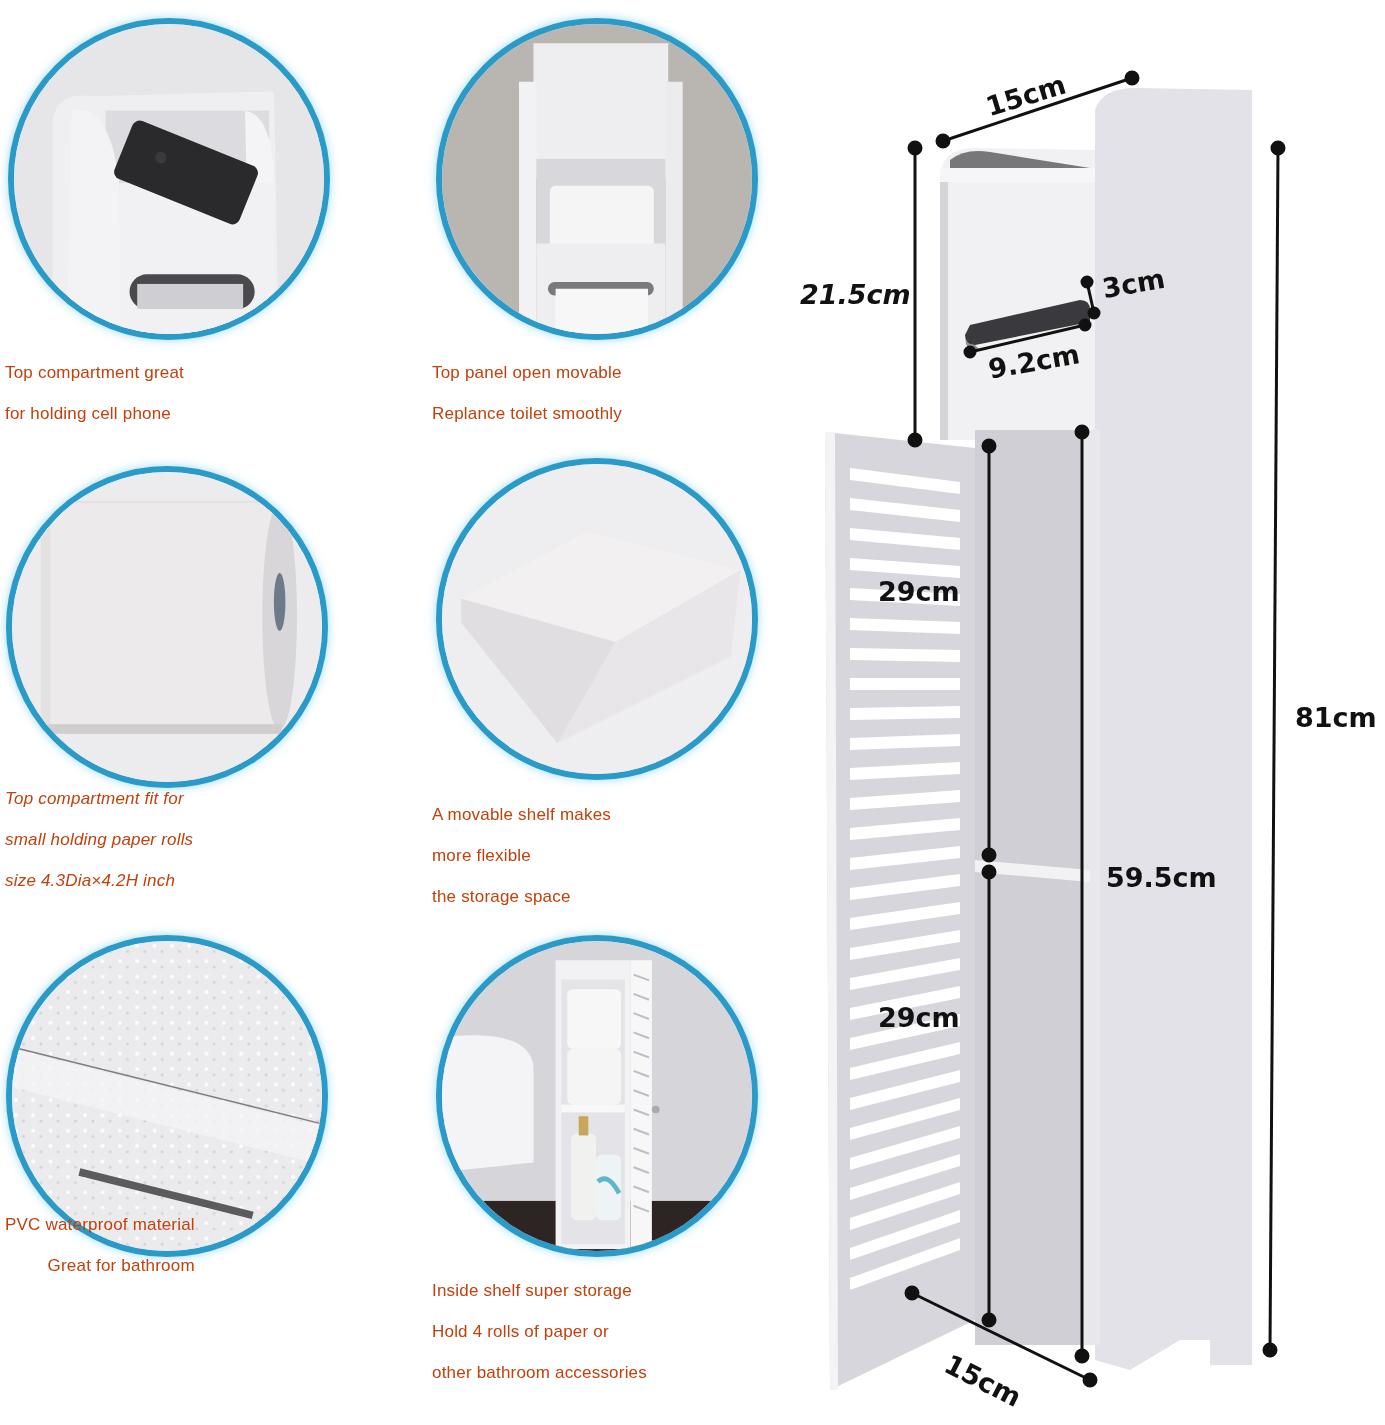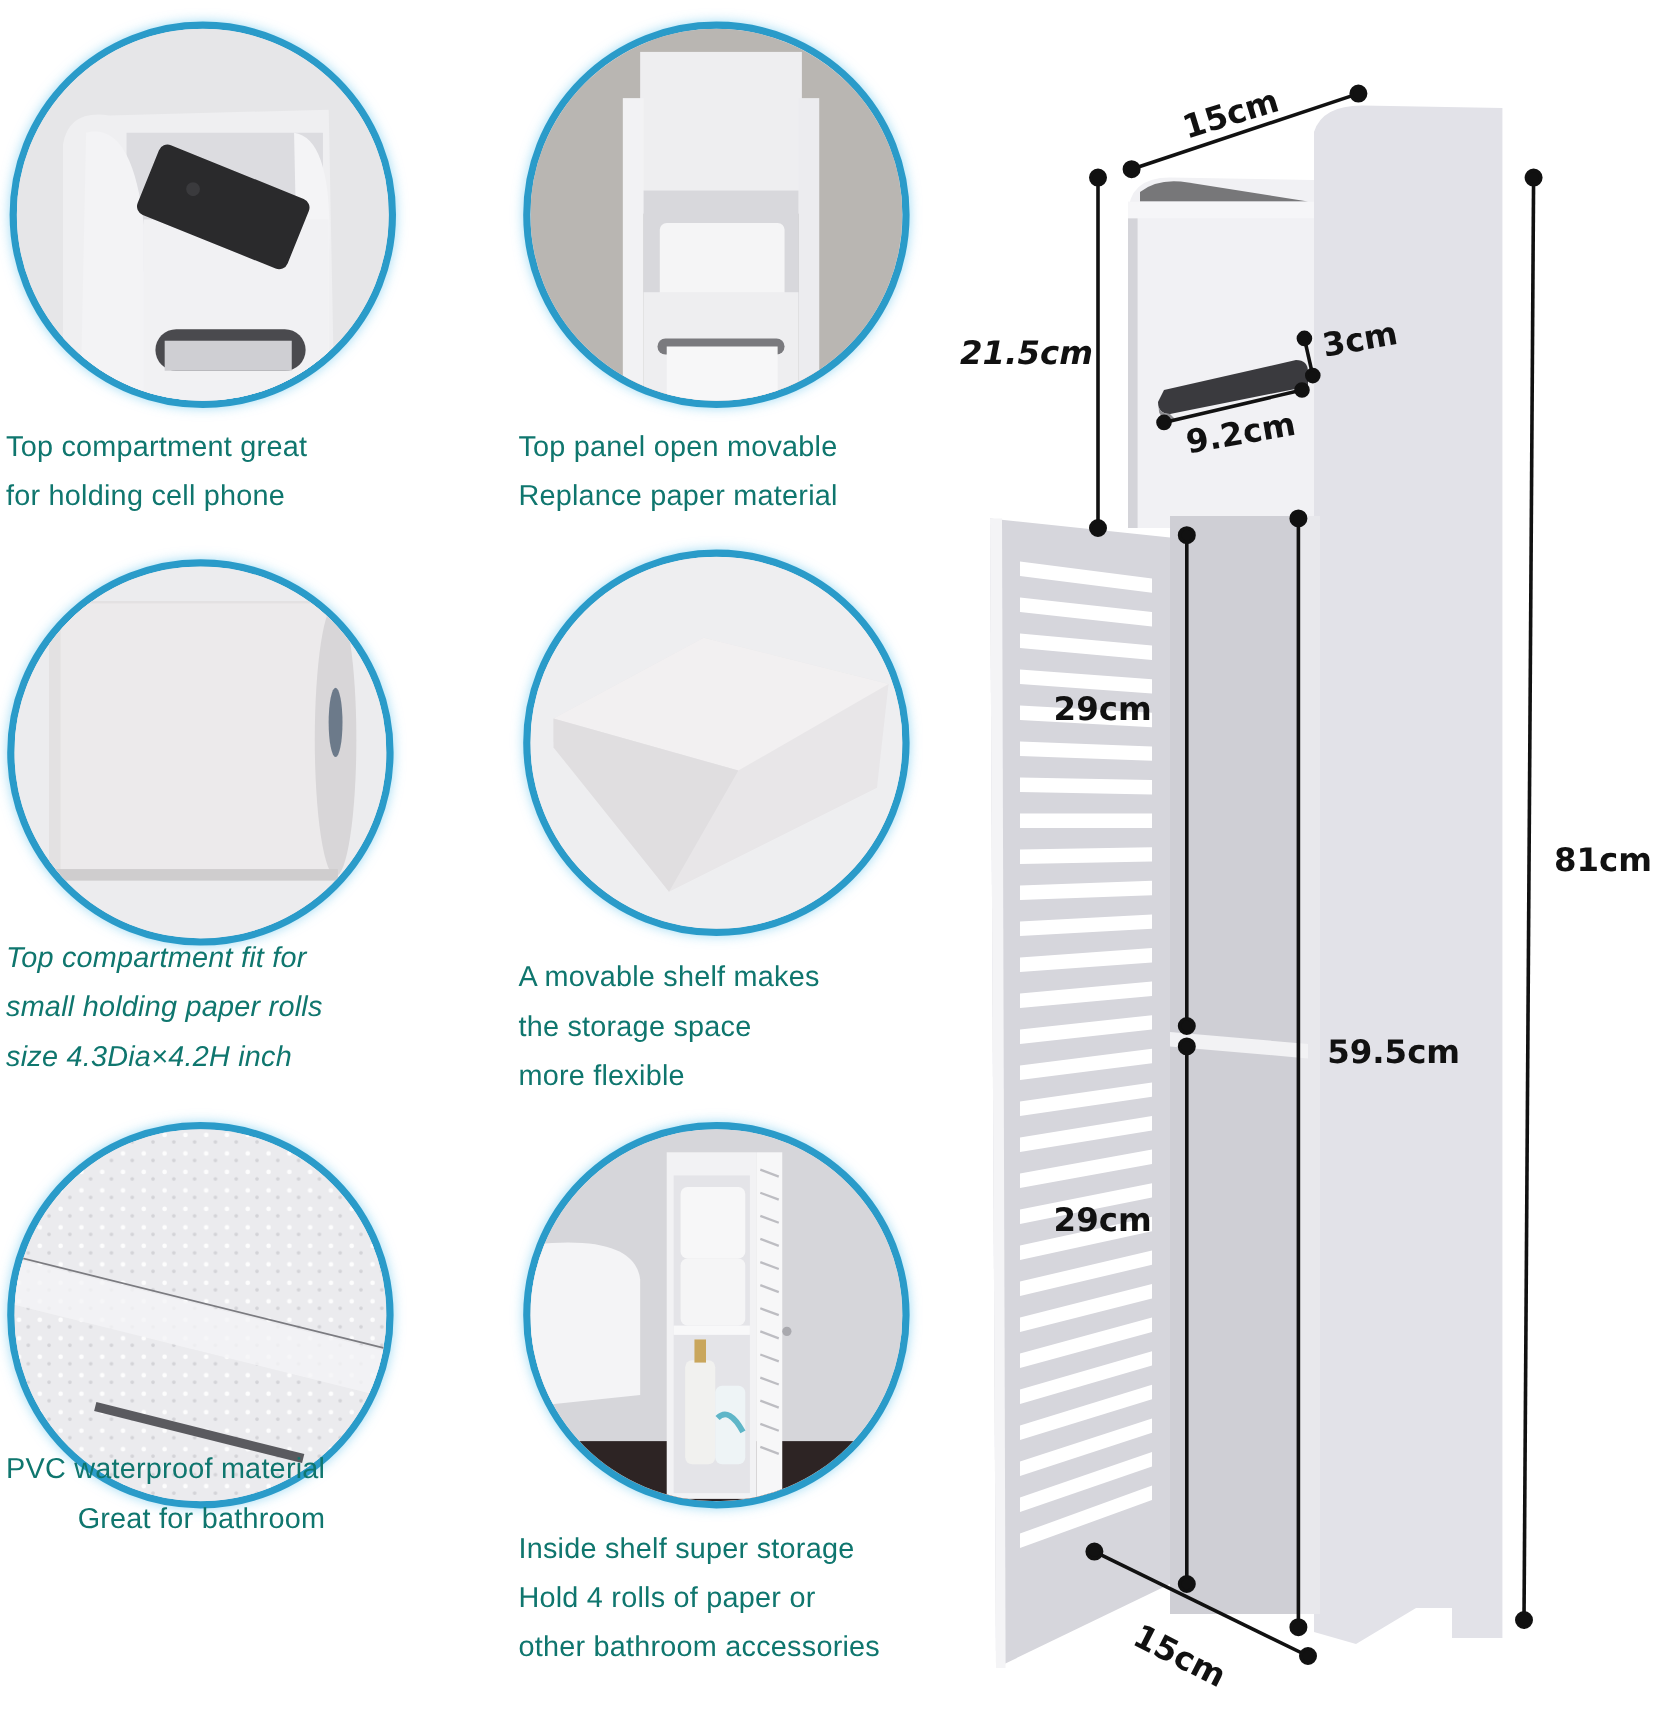--- a/index.html
+++ b/index.html
@@ -13,22 +13,22 @@
     border-radius: 50%;
     border: 6px solid #2a9bc9;
     box-shadow: 0 0 10px rgba(80,190,235,0.55);
     overflow: hidden;
     background: #e9e9ec;
   }
   .circle svg { position: absolute; left: 0; top: 0; width: 100%; height: 100%; }
 
   .caption {
     position: absolute;
-    color: #0f766e;
-    font-size: 24px;
+    color: #c2410c;
+    font-size: 17px;
     line-height: 41px;
     letter-spacing: 0.2px;
     white-space: nowrap;
   }
   .caption.center { }
   .caption span { display: block; }
 
   
   #diagram { position: absolute; left: 790px; top: 60px; width: 595px; height: 1365px; }
   #diagram svg { position: absolute; left: 0; top: 0; width: 595px; height: 1365px; overflow: visible; }
@@ -73,21 +73,21 @@
     <rect x="232" y="60" width="18" height="270" fill="#ececef"></rect>
     <rect x="98" y="140" width="134" height="100" fill="#d8d8dc"></rect>
     <rect x="112" y="168" width="108" height="72" rx="6" fill="#f5f5f6"></rect>
     <rect x="98" y="228" width="134" height="102" fill="#eeeef0"></rect>
     <rect x="110" y="268" width="110" height="14" rx="7" fill="#7a7a7e"></rect>
     <rect x="118" y="275" width="96" height="55" fill="#f7f7f8"></rect>
   </svg>
 </div>
 <div class="caption" style="left:432px; top:352px;">
   <span>Top panel open movable</span>
-  <span>Replance paper material</span>
+  <span>Replance toilet smoothly</span>
 </div>
 
 <div class="circle" style="left:6px; top:466px;">
   <svg viewBox="0 0 322 322">
     <rect width="322" height="322" fill="#ececee"></rect>
     <rect x="30" y="30" width="250" height="240" fill="#e3e1e2"></rect>
     <rect x="40" y="32" width="235" height="236" fill="#eceaeb"></rect>
     <ellipse cx="278" cy="150" rx="18" ry="118" fill="#d8d6d8"></ellipse>
     <ellipse cx="278" cy="135" rx="6" ry="30" fill="#6c7a8a"></ellipse>
     <rect x="30" y="262" width="250" height="10" fill="#cfcdce"></rect>
@@ -102,22 +102,22 @@
 <div class="circle" style="left:436px; top:458px;">
   <svg viewBox="0 0 322 322">
     <rect width="322" height="322" fill="#eeeef0"></rect>
     <path d="M20 140 L150 70 L310 110 L300 200 L120 290 L20 160 Z" fill="#e8e6e8"></path>
     <path d="M20 140 L150 70 L310 110 L180 185 Z" fill="#f2f0f1"></path>
     <path d="M20 140 L180 185 L120 290 L20 165 Z" fill="#e0dee0"></path>
   </svg>
 </div>
 <div class="caption center" style="left:432px; top:794px; width:300px;">
   <span>A movable shelf makes</span>
+  <span>more flexible</span>
   <span>the storage space</span>
-  <span>more flexible</span>
 </div>
 
 <div class="circle" style="left:6px; top:935px;">
   <svg viewBox="0 0 322 322">
     <defs>
       <pattern id="drops" width="18" height="16" patternUnits="userSpaceOnUse">
         <circle cx="4" cy="5" r="2" fill="#ffffff" opacity="0.9"></circle>
         <circle cx="12" cy="11" r="1.6" fill="#c9c9ce" opacity="0.7"></circle>
       </pattern>
     </defs>

